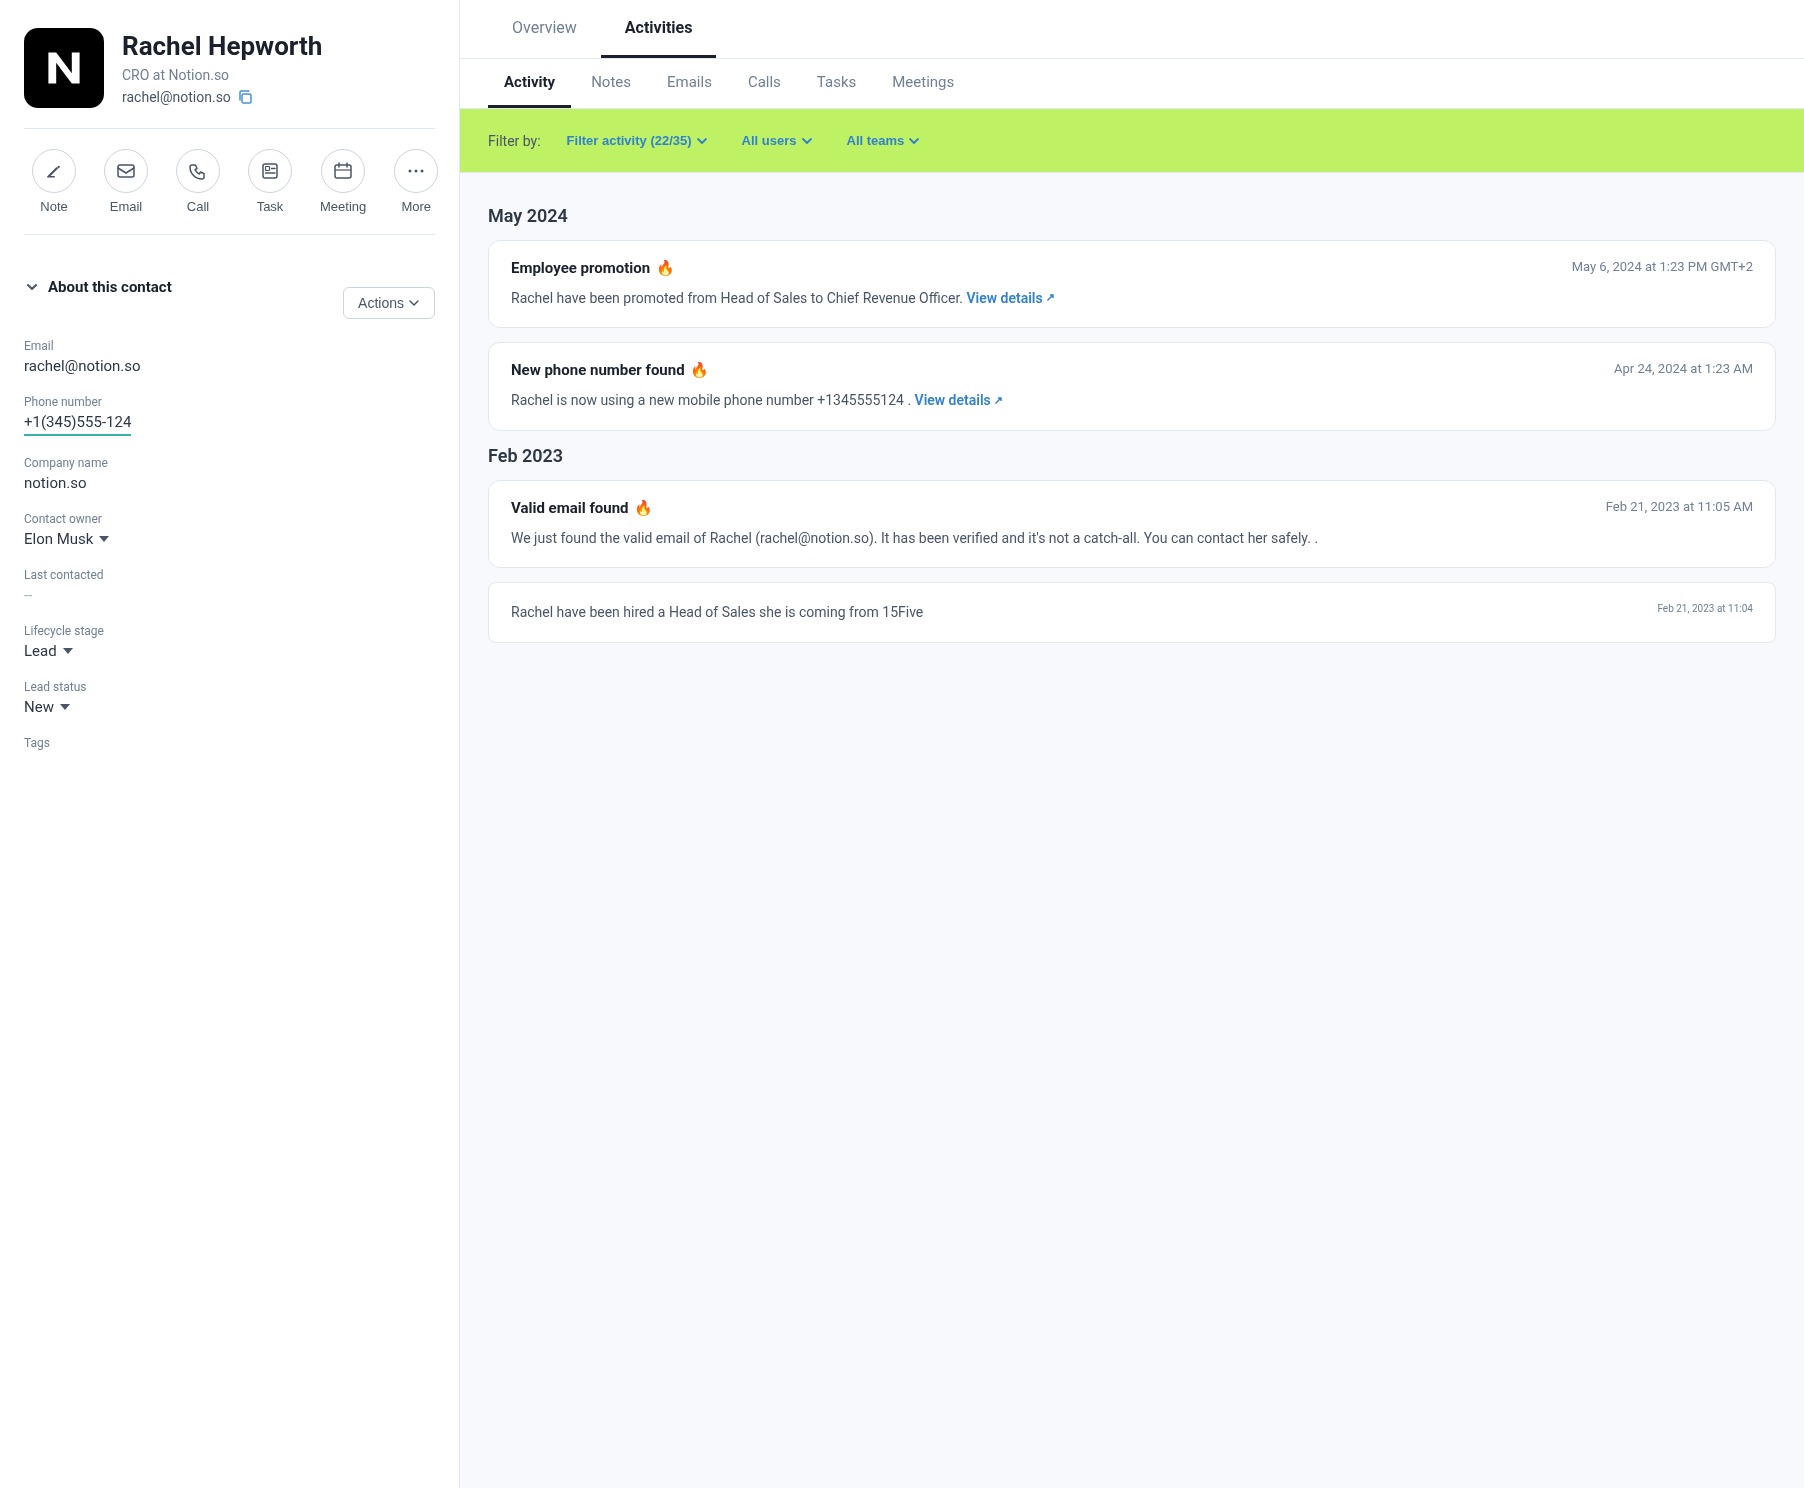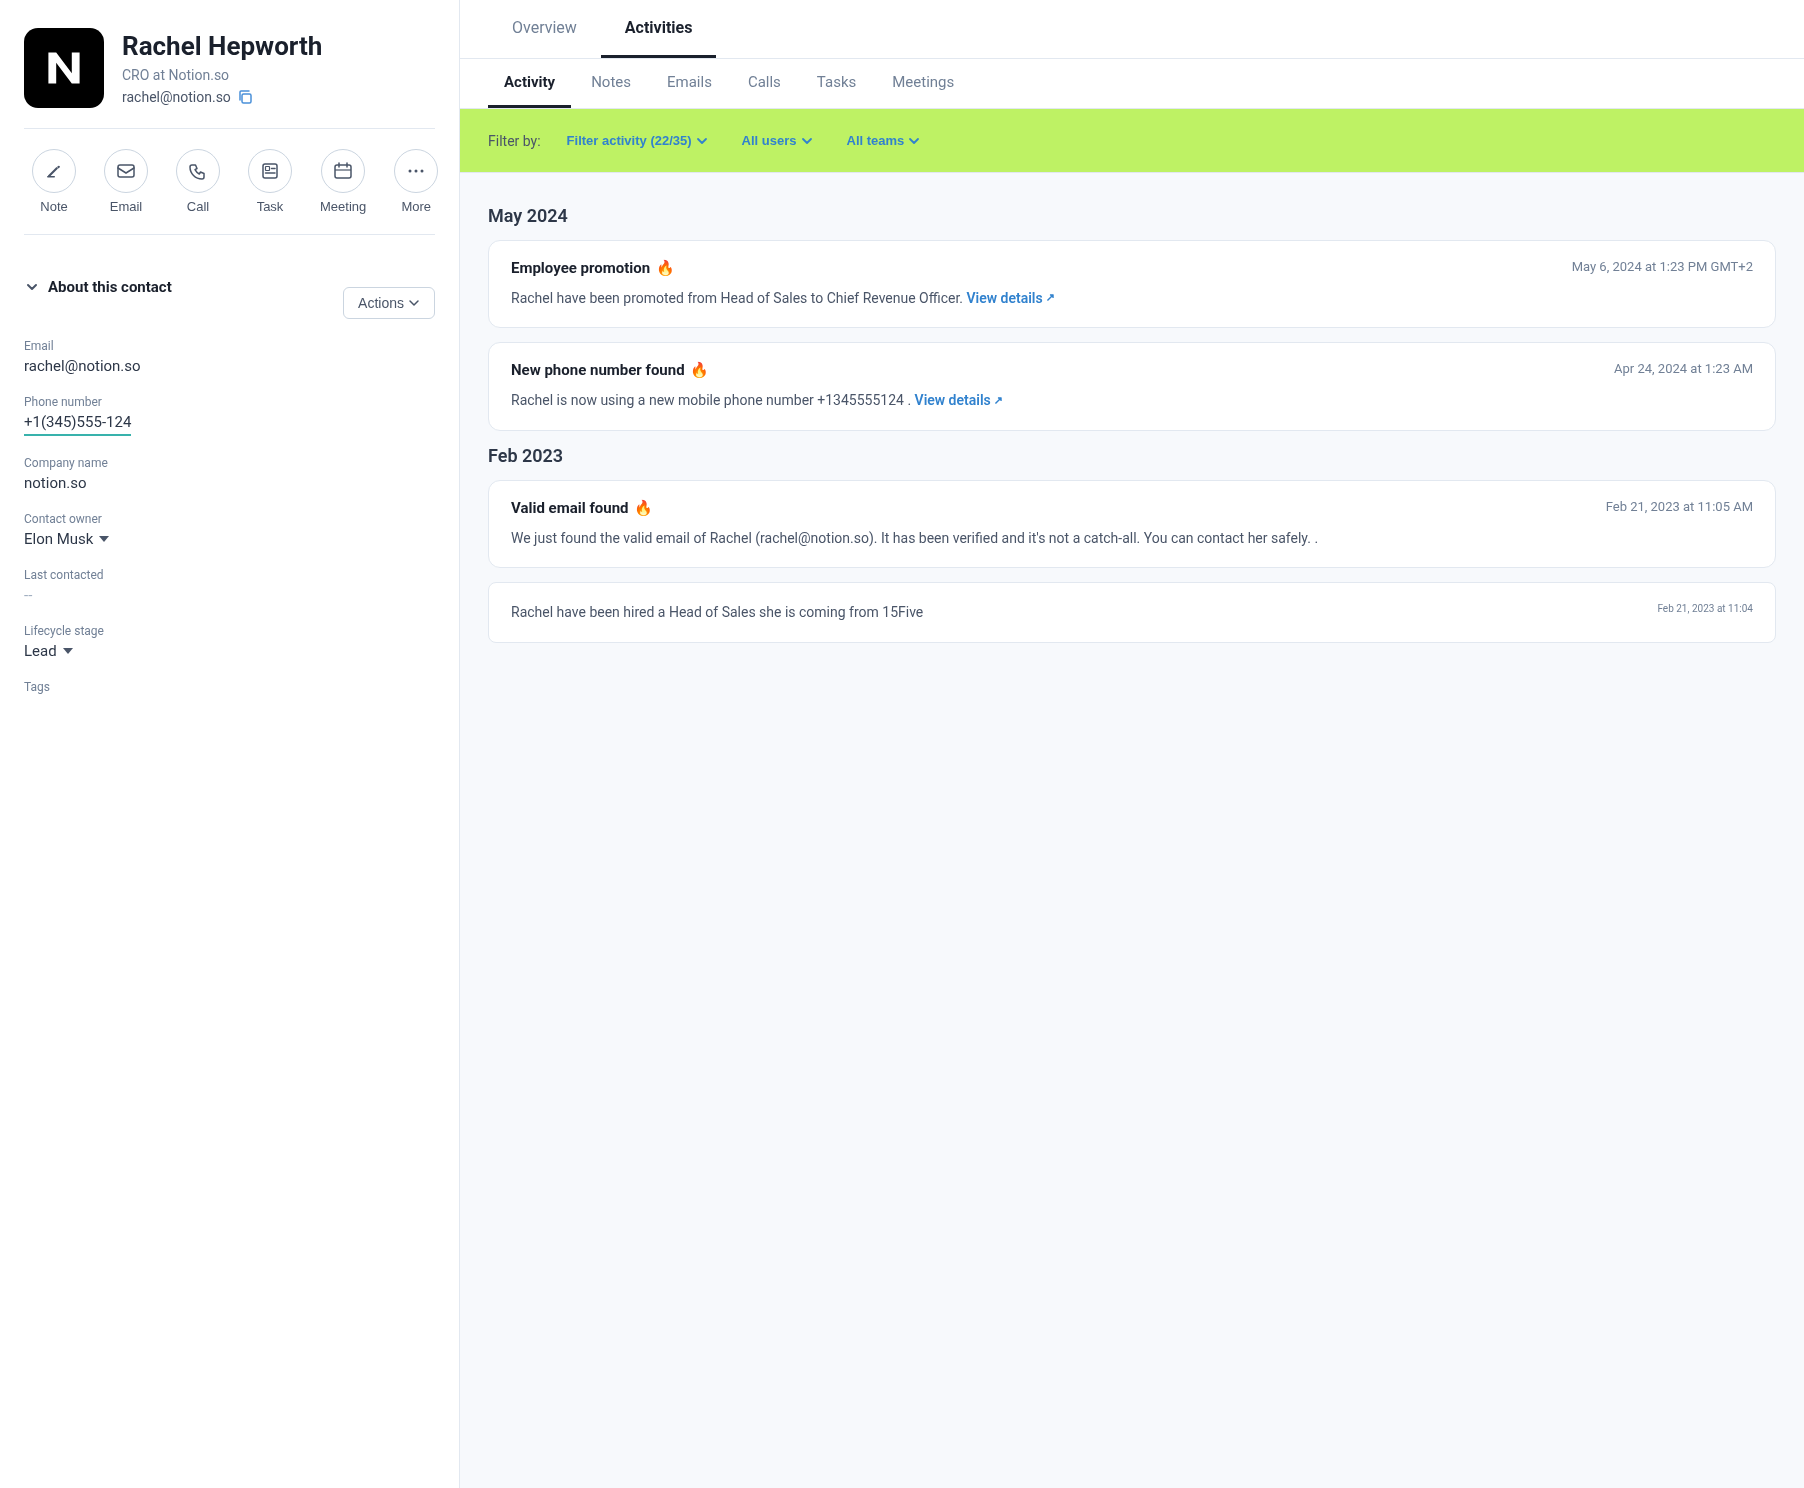--- a/index.html
+++ b/index.html
@@ -509,20 +509,27 @@
     </div>
 
     <div class="field-group">
       <div class="field-label">Lifecycle stage</div>
       <div class="field-value-with-dropdown">
         <span>Lead</span>
         <div class="dropdown-arrow"></div>
       </div>
     </div>
 
+    <div class="field-group">
+      <div class="field-label">Lead status</div>
+      <div class="field-value-with-dropdown">
+        <span>New</span>
+        <div class="dropdown-arrow"></div>
+      </div>
+    </div>
 
     <div class="field-group">
       <div class="field-label">Tags</div>
     </div>
   </div>
 </div>
 
 <div class="right-panel">
 
   <div class="top-tabs">

